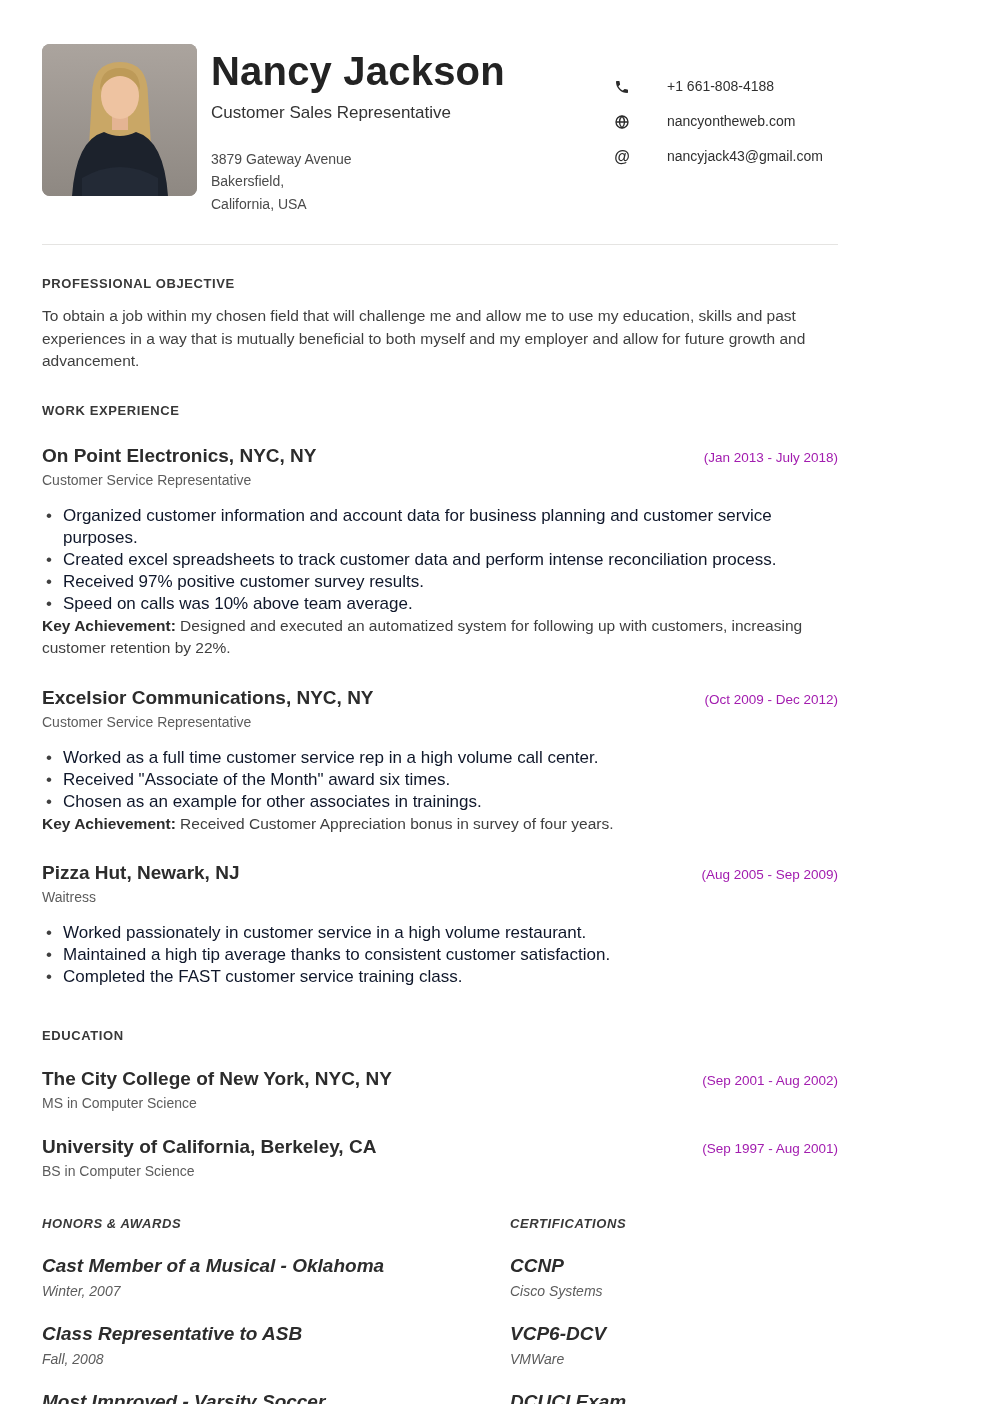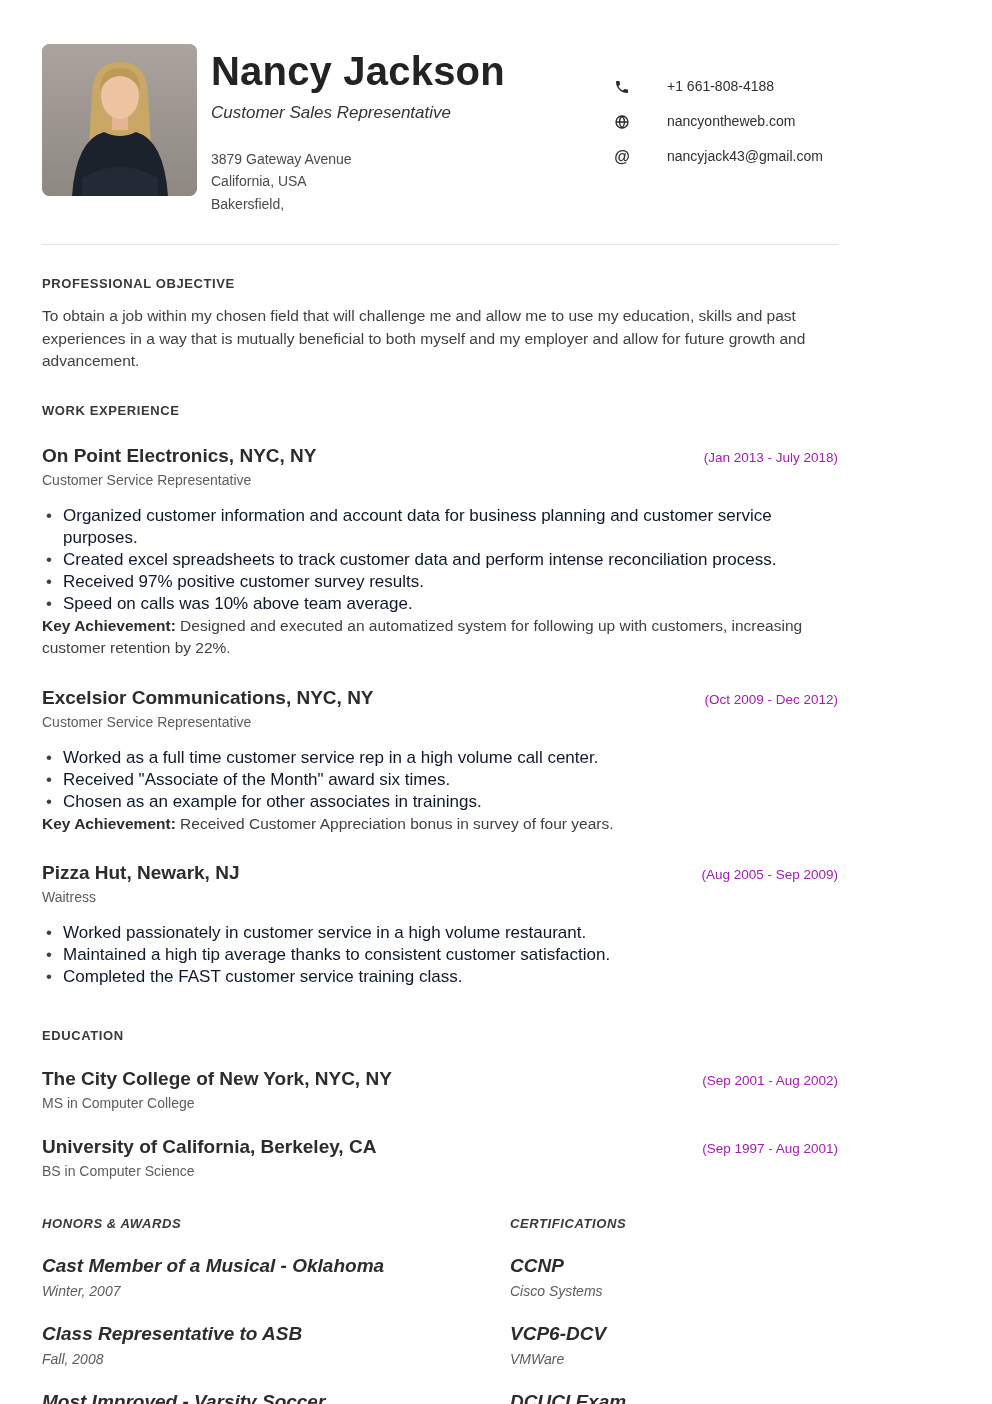--- a/index.html
+++ b/index.html
@@ -17,21 +17,21 @@
   .photo {
     width: 155px; height: 152px; border-radius: 8px; overflow: hidden;
     flex: 0 0 155px; background: #9a948e;
   }
   .photo svg { display: block; width: 100%; height: 100%; }
   .header-main { margin-left: 14px; flex: 1 1 auto; padding-top: 6px; }
   .name {
     font-size: 40px; font-weight: 800; color: #232323; letter-spacing: 0.2px;
     line-height: 1.05;
   }
-  .job-title { margin-top: 11px; font-size: 17px; font-weight: 500; color: #333; font-style: italic; }
+  .job-title { margin-top: 11px; font-size: 17px; font-weight: 500; color: #333; }
   .address { margin-top: 25px; font-size: 14px; line-height: 1.6; color: #4a4a4a; }
   .contacts { flex: 0 0 auto; width: 225px; padding-top: 34px; }
   .contact-row { display: flex; align-items: flex-start; margin-bottom: 17px; gap: 24px; }
   .contact-icon { width: 18px; height: 18px; margin-right: 12px; color: #2b2b2b;
     display: inline-flex; align-items: center; justify-content: center;
     font-weight: 700; font-size: 16px; }
   .contact-icon svg { width: 16px; height: 16px; }
   .contact-text { font-size: 14px; font-weight: 500; color: #2f2f2f; }
 
   .divider { border-top: 1px solid #e5e4e2; margin-top: 29px; }
@@ -97,22 +97,22 @@
 
         <path d="M40 134 Q78 112 116 134 L116 152 L40 152 Z" fill="#232a36"></path>
       </svg>
     </div>
 
     <div class="header-main">
       <div class="name">Nancy Jackson</div>
       <div class="job-title">Customer Sales Representative</div>
       <div class="address">
         <div>3879 Gateway Avenue</div>
+        <div>Bakersfield,</div>
         <div>California, USA</div>
-        <div>Bakersfield,</div>
       </div>
     </div>
 
     <div class="contacts">
       <div class="contact-row">
         <span class="contact-icon">
           <svg viewBox="0 0 24 24" fill="currentColor">
               <path d="M6.6 10.8c1.5 2.9 3.7 5.1 6.6 6.6l2.2-2.2c.3-.3.7-.4 1-.2 1.1.4 2.4.6 3.6.6.6 0 1 .4 1 1V20c0 .6-.4 1-1 1C10.6 21 3 13.4 3 4c0-.6.4-1 1-1h3.5c.6 0 1 .4 1 1 0 1.3.2 2.5.6 3.6.1.3 0 .7-.2 1l-2.3 2.2z"></path>
             </svg>
         </span>
@@ -188,21 +188,21 @@
   </div>
 
   <div class="education-section">
     <div class="section-heading">EDUCATION</div>
 
     <div class="school">
       <div class="job-head">
         <span class="entry-title">The City College of New York, NYC, NY</span>
         <span class="entry-date">(Sep 2001 - Aug 2002)</span>
       </div>
-      <div class="entry-sub">MS in Computer College</div>
+      <div class="entry-sub">MS in Computer Science</div>
     </div>
 
     <div class="school">
       <div class="job-head">
         <span class="entry-title">University of California, Berkeley, CA</span>
         <span class="entry-date">(Sep 1997 - Aug 2001)</span>
       </div>
       <div class="entry-sub">BS in Computer Science</div>
     </div>
   </div>

